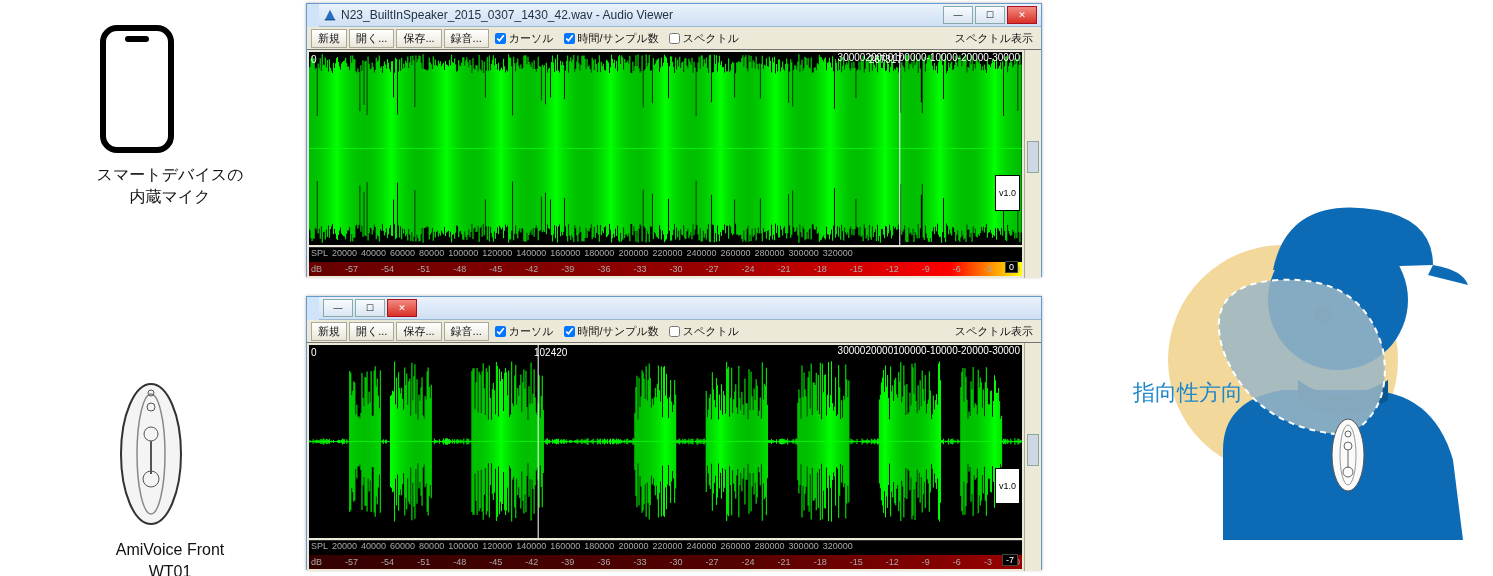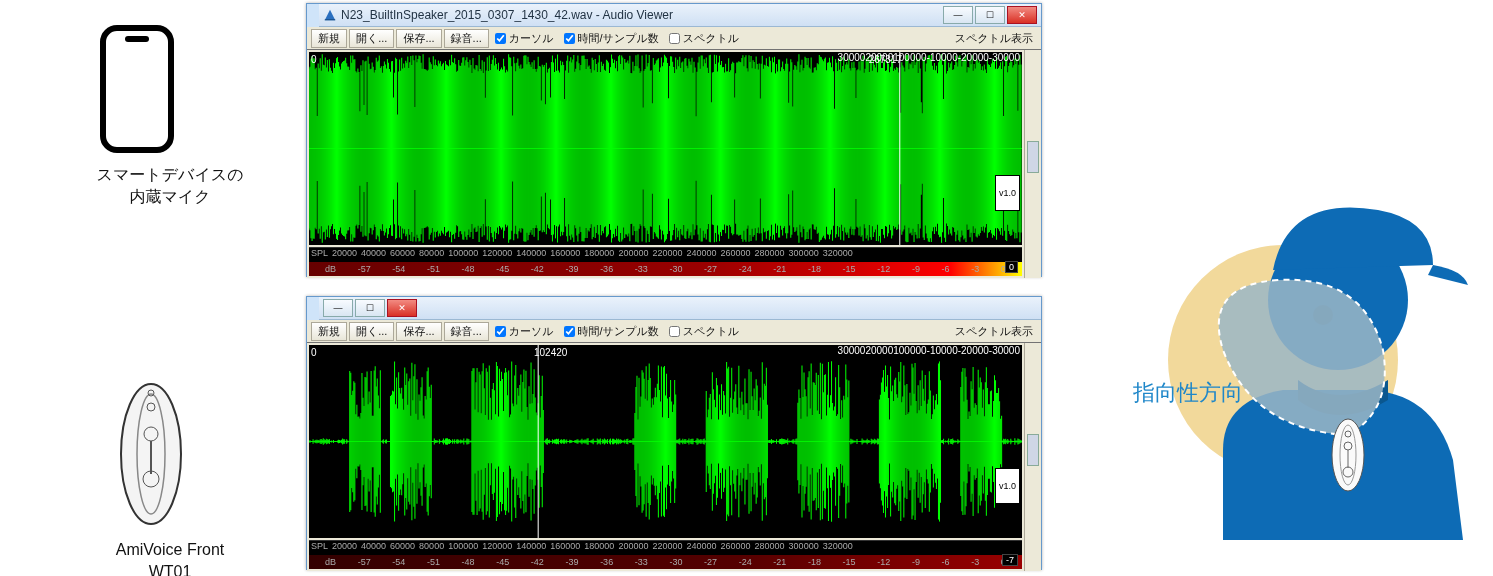--- a/index.html
+++ b/index.html
@@ -28,21 +28,21 @@
   .content{position:relative;height:calc(100% - 44px);background:#ece9d8;display:flex;}
   .wave-area{flex:1;display:flex;flex-direction:column;}
   .wave-wrap{flex:1;position:relative;background:#000;margin:2px;overflow:hidden;}
   .y-labels{position:absolute;right:2px;top:0;bottom:0;display:flex;flex-direction:row;justify-content:space-between;color:#fff;font-size:10px;z-index:3;pointer-events:none;text-align:right;}
   .curpos{position:absolute;color:#fff;font-size:10px;z-index:3;pointer-events:none;}
   .zero{position:absolute;left:2px;top:2px;color:#fff;font-size:10px;z-index:3;}
   .ruler{height:14px;background:#000;color:#aaa;font-size:9px;display:flex;align-items:flex-start;overflow:hidden;margin:0 2px;border-top:1px solid #333;}
   .ruler span{flex:0 0 auto;padding:0 2px;}
   .db-bar{height:14px;margin:0 2px 2px 2px;background:linear-gradient(90deg,#600 0%,#900 55%,#c00 75%,#f00 90%,#ff0 100%);position:relative;}
   .db-bar.dim{background:linear-gradient(90deg,#300 0%,#500 60%,#700 80%,#900 100%);}
-  .db-ticks{position:absolute;inset:0;display:flex;justify-content:space-between;align-items:center;color:#aaa;font-size:9px;padding:0 16px;}
+  .db-ticks{position:absolute;inset:0;display:flex;justify-content:space-between;align-items:center;color:#aaa;font-size:9px;padding:0 2px;}
   .ver-badge{position:absolute;right:2px;bottom:34px;background:#fff;color:#000;font-size:9px;padding:12px 3px;border:1px solid #000;z-index:4;}
   .db-readout{position:absolute;right:4px;bottom:3px;background:#000;color:#fff;font-size:9px;padding:0 3px;border:1px solid #444;z-index:4;}
   .vscroll{width:16px;background:#ece9d8;border-left:1px solid #aca899;position:relative;}
   .vscroll .thumb{position:absolute;left:2px;right:2px;top:40%;height:30px;background:#cfd6e6;border:1px solid #8a9;}
   
   .diagram{position:absolute;right:20px;top:100px;width:340px;height:440px;}
   .dir-label{font-size:22px;fill:#1f87c9;font-family:"Meiryo",sans-serif;}
 </style>
 </head>
 <body>

